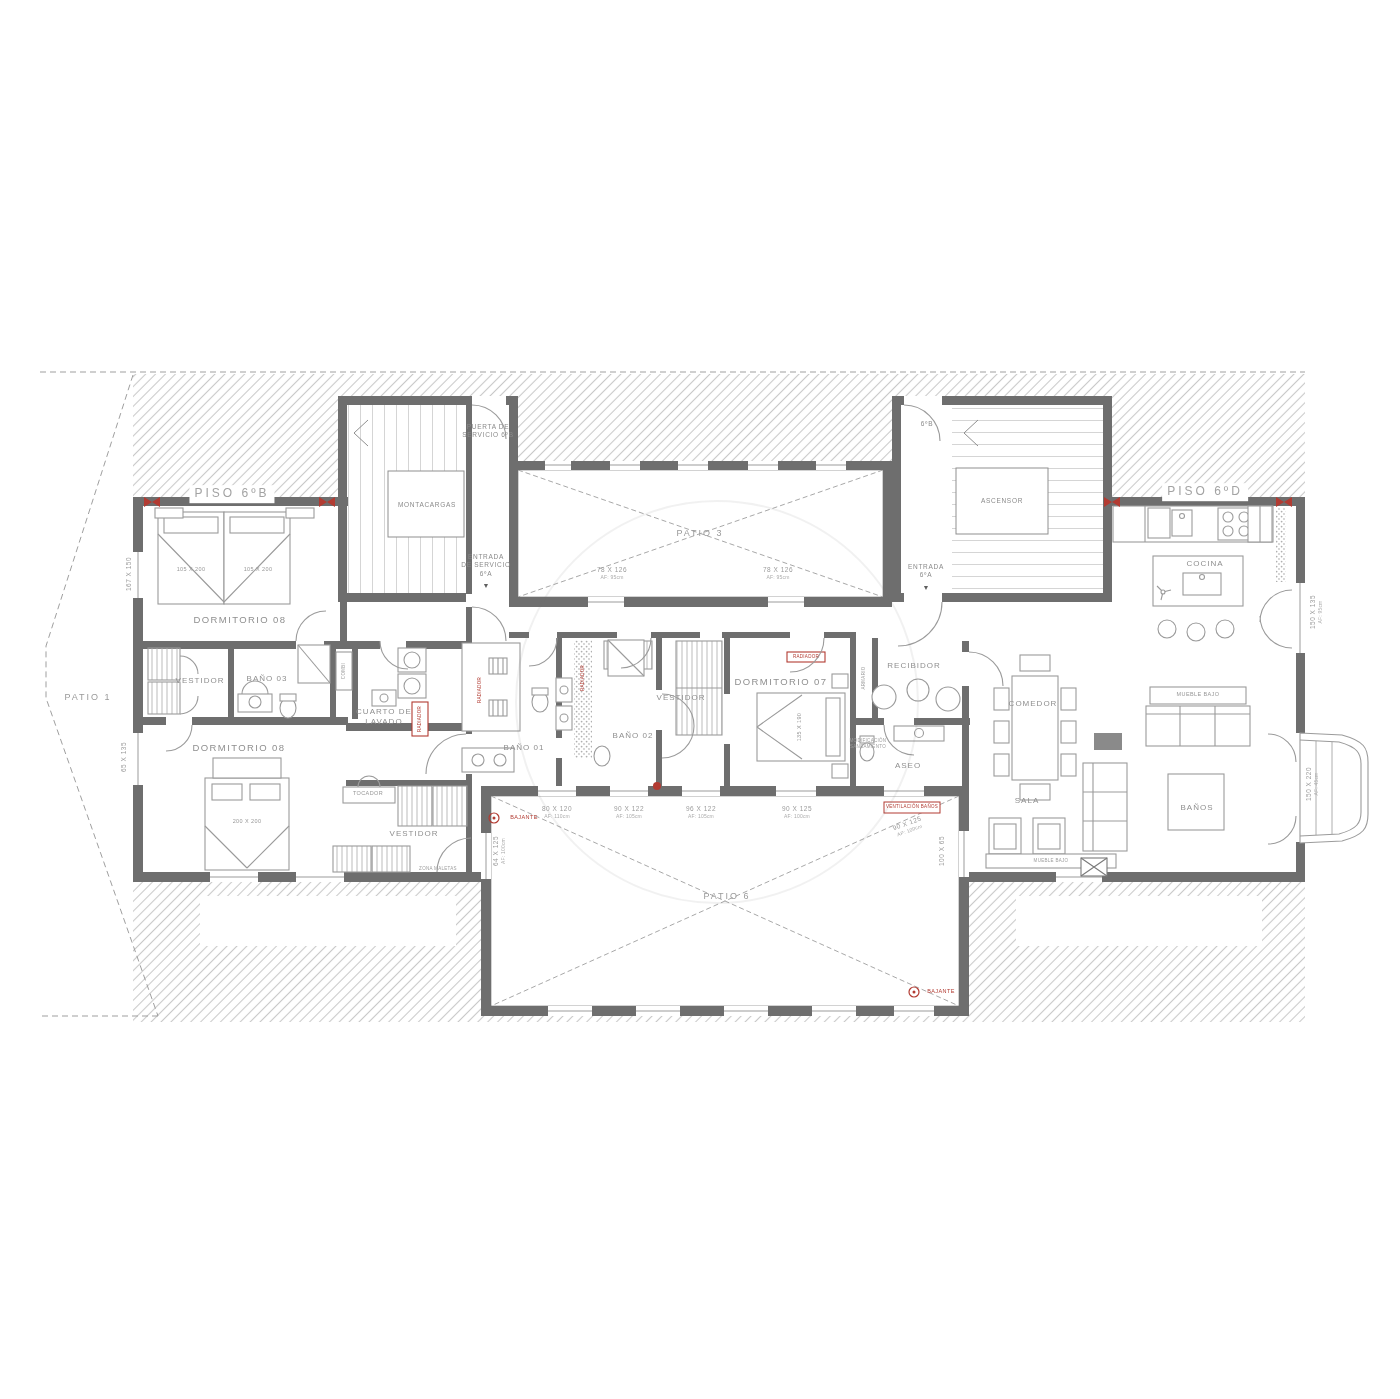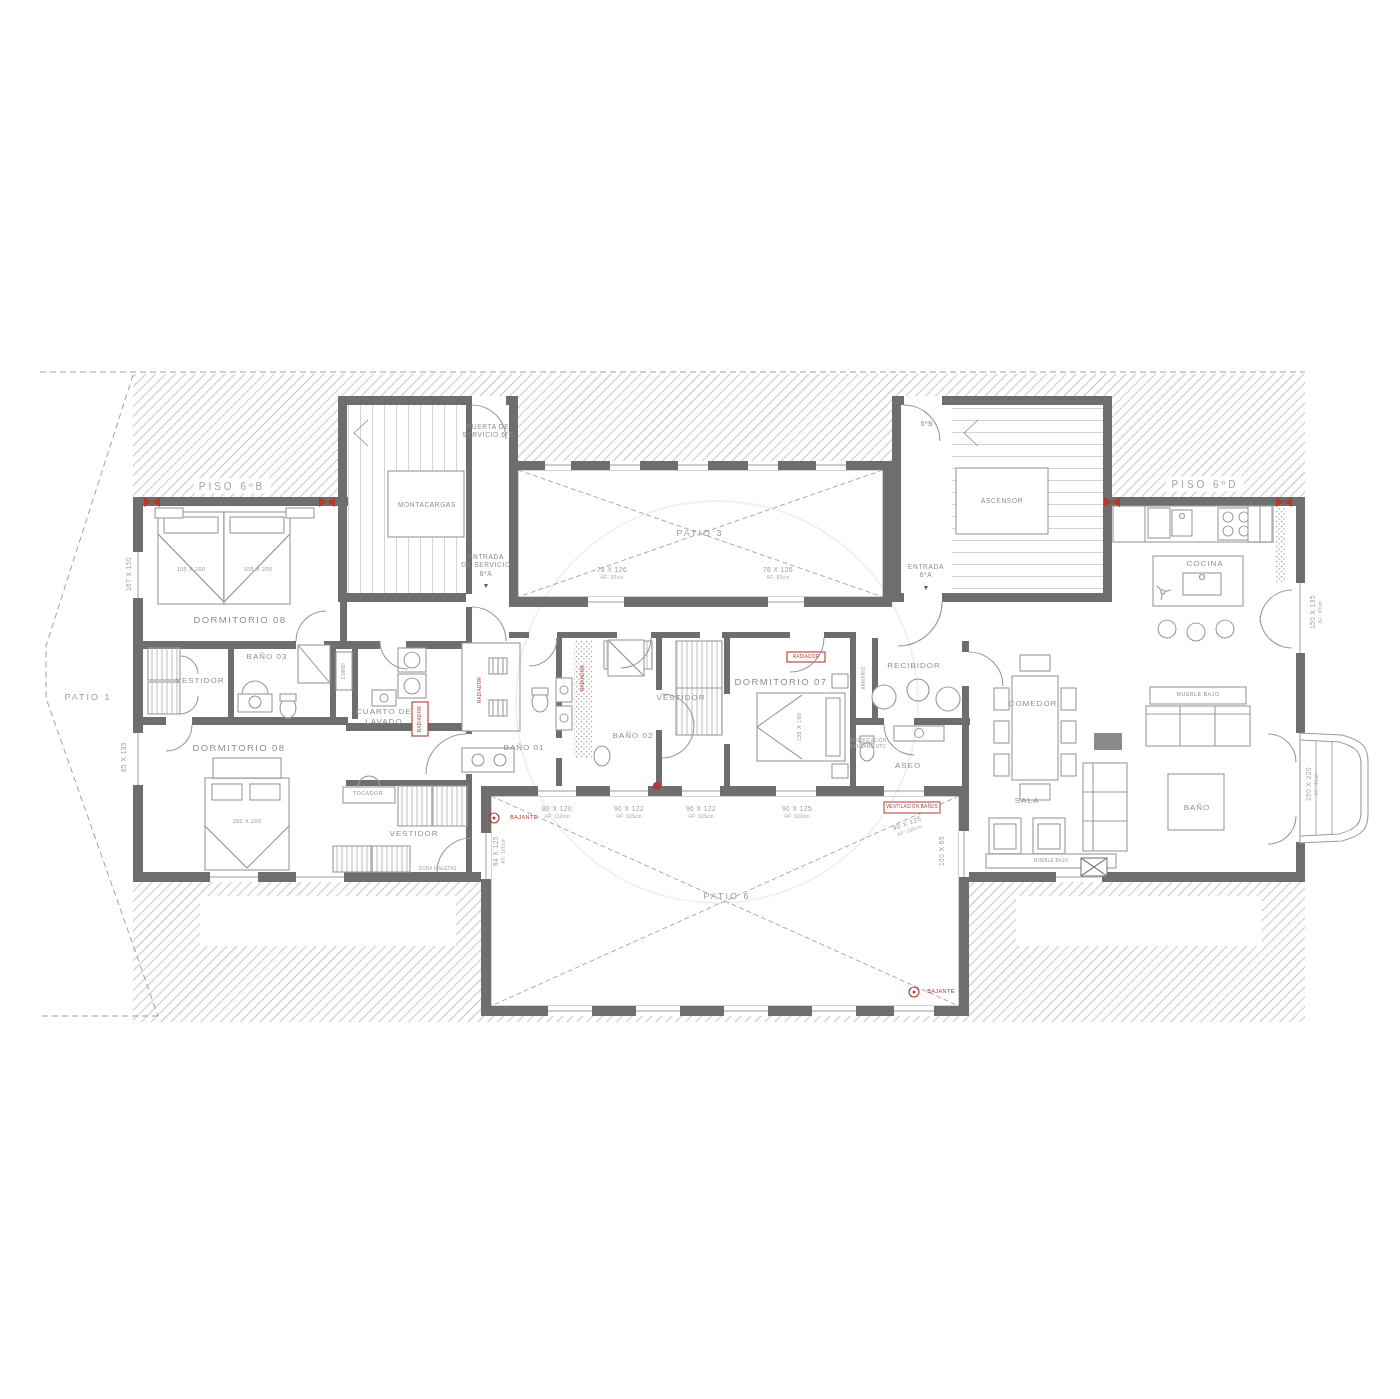--- a/index.html
+++ b/index.html
@@ -2,21 +2,21 @@
 <html><head>
 <meta charset="utf-8">
 <style>
   html,body{margin:0;padding:0;background:#ffffff;}
   .canvas{position:relative;width:1400px;height:1399px;background:#fff;
           font-family:"Liberation Sans",sans-serif;overflow:hidden;}
   .canvas svg{position:absolute;left:0;top:0;}
   .labels{position:absolute;left:0;top:0;width:100%;height:100%;}
   .lbl{position:absolute;transform:translate(-50%,-50%);color:#8f8f8f;
        white-space:pre-line;text-align:center;line-height:1.3;}
-  .area{font-size:10px;letter-spacing:3px;color:#a3a3a3;background:#fff;padding:1px 5px;}
+  .area{font-size:12px;letter-spacing:3px;color:#a3a3a3;background:#fff;padding:1px 5px;margin-top:8px;}
   .area2{font-size:9px;letter-spacing:2px;color:#9a9a9a;}
   .room{font-size:9.5px;letter-spacing:1.4px;}
   .small{font-size:8px;letter-spacing:1px;}
   .micro2{font-size:6.5px;letter-spacing:.7px;color:#8a8a8a;}
   .micro{font-size:5.5px;letter-spacing:.4px;color:#979797;}
   .micro4{font-size:4.5px;letter-spacing:.3px;color:#9d9d9d;}
   .dim{font-size:6.5px;letter-spacing:.5px;color:#9c9c9c;line-height:1.2;}
   .dim .sub{display:block;font-size:5px;letter-spacing:.2px;color:#ababab;}
   .rot{transform:translate(-50%,-50%) rotate(-90deg);}
   .rot20{transform:translate(-50%,-50%) rotate(-20deg);}
@@ -396,37 +396,37 @@
 DE SERVICIO
 6ºA</div>
   <div class="lbl tri" style="left:486px;top:586px">▼</div>
   <div class="lbl micro2" style="left:926px;top:571px">ENTRADA
 6ºA</div>
   <div class="lbl tri" style="left:926px;top:588px">▼</div>
   <div class="lbl micro2" style="left:927px;top:424px">6ºB</div>
 
   <div class="lbl room" style="left:240px;top:620px">DORMITORIO 08</div>
   <div class="lbl small" style="left:200px;top:681px">VESTIDOR</div>
-  <div class="lbl small" style="left:267px;top:657px">BAÑO 03</div>
+  <div class="lbl small" style="left:267px;top:679px">BAÑO 03</div>
   <div class="lbl small" style="left:384px;top:717px">CUARTO DE
 LAVADO</div>
   <div class="lbl room" style="left:239px;top:748px">DORMITORIO 08</div>
   <div class="lbl micro" style="left:368px;top:794px">TOCADOR</div>
   <div class="lbl small" style="left:414px;top:834px">VESTIDOR</div>
   <div class="lbl micro4" style="left:438px;top:869px">ZONA MALETAS</div>
   <div class="lbl small" style="left:524px;top:748px">BAÑO 01</div>
   <div class="lbl small" style="left:633px;top:736px">BAÑO 02</div>
   <div class="lbl small" style="left:681px;top:698px">VESTIDOR</div>
   <div class="lbl room" style="left:781px;top:682px">DORMITORIO 07</div>
   <div class="lbl small" style="left:914px;top:666px">RECIBIDOR</div>
   <div class="lbl small" style="left:908px;top:766px">ASEO</div>
   <div class="lbl small" style="left:1033px;top:704px">COMEDOR</div>
   <div class="lbl small" style="left:1027px;top:801px">SALA</div>
   <div class="lbl small" style="left:1205px;top:564px">COCINA</div>
-  <div class="lbl small" style="left:1197px;top:808px">BAÑO</div>
+  <div class="lbl small" style="left:1197px;top:808px">BAÑOS</div>
 
   <div class="lbl micro" style="left:1198px;top:695px">MUEBLE BAJO</div>
   <div class="lbl micro4" style="left:1051px;top:861px">MUEBLE BAJO</div>
   <div class="lbl micro4 rot" style="left:344px;top:671px">COMBI</div>
   <div class="lbl micro4 rot" style="left:864px;top:678px">ARMARIO</div>
 
   <div class="lbl dim" style="left:612px;top:573px">
     <span>78 X 126</span>
     <span class="sub">AF: 95cm</span>
   </div>

